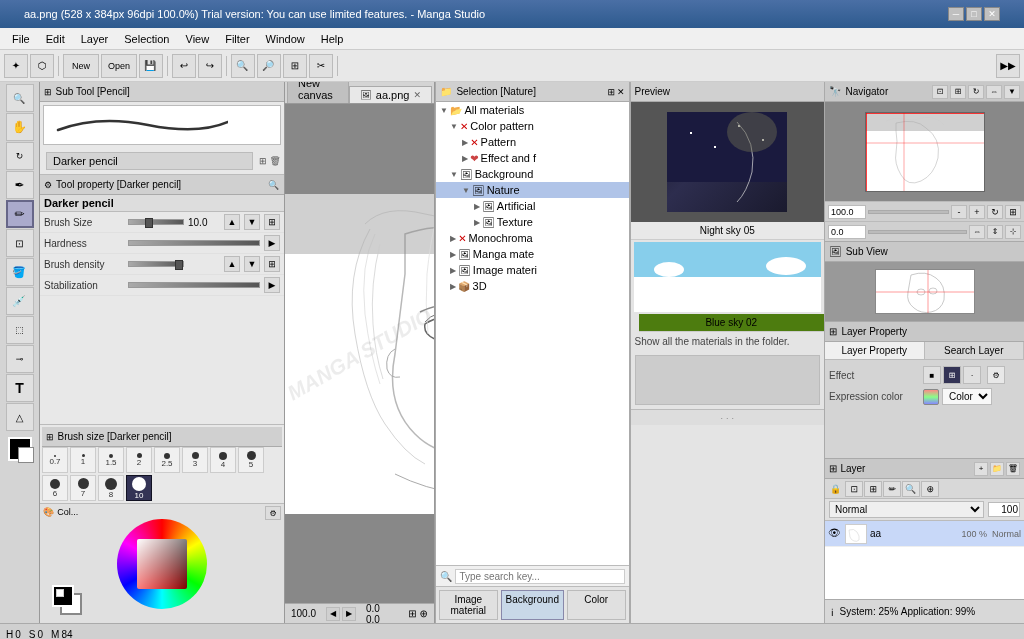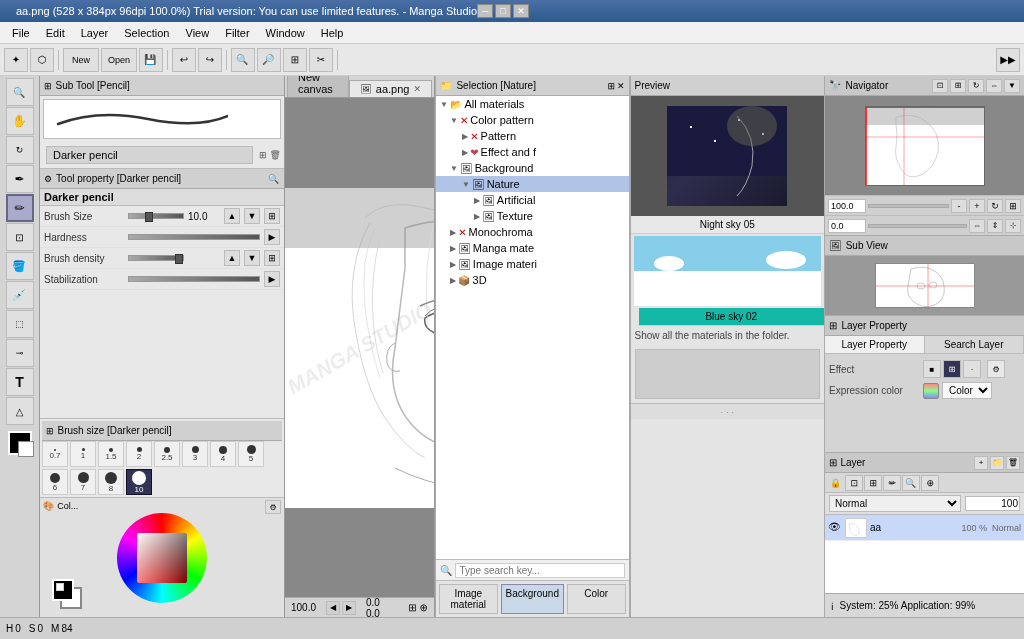--- a/index.html
+++ b/index.html
@@ -2,25 +2,25 @@
 <html><head>
   <meta charset="utf-8">
   <style>
     * { box-sizing: border-box; margin: 0; padding: 0; }
     body { font-family: 'Segoe UI', Arial, sans-serif; font-size: 11px; background: #c0c0c0; overflow: hidden; width: 1024px; height: 639px; }
 
     
     .title-bar {
       background: linear-gradient(to bottom, #4a6fa5, #2d5a8e);
       color: white;
-      height: 22px;
+      height: 28px;
       display: flex;
       align-items: center;
-      justify-content: flex-start;
-      padding: 0 16px;
+      justify-content: space-between;
+      padding: 0 24px;
       font-size: 11px;
     }
     .title-bar-buttons { display: flex; gap: 2px; }
     .title-btn {
       width: 16px; height: 14px;
       background: #c0c0c0;
       border: 1px solid #888;
       font-size: 9px;
       display: flex; align-items: center; justify-content: center;
       cursor: pointer;
@@ -384,21 +384,21 @@
       height: 80px;
       background: linear-gradient(to bottom, #87CEEB 0%, #87CEEB 50%, white 50%);
       display: flex; align-items: center; justify-content: center;
       overflow: hidden;
       margin-top: 2px;
     }
     .mat-prev-label2 {
       padding: 3px;
       font-size: 10px;
       text-align: center;
-      background: #14b8a6;
+      background: #4d7c0f;
       border-bottom: 1px solid #ccc;
       margin-left: 8px;
     }
     .mat-prev-msg {
       padding: 4px;
       font-size: 10px;
       color: #444;
     }
     .mat-prev-empty {
       height: 80px;
@@ -538,21 +538,21 @@
       cursor: pointer;
     }
     .blend-mode-row {
       display: flex; align-items: center; padding: 2px 4px; gap: 4px;
       background: #e0e0e0; border-bottom: 1px solid #bbb;
     }
     .blend-select {
       flex: 1; border: 1px solid #bbb; font-size: 10px; padding: 1px;
     }
     .opacity-input {
-      width: 55px; border: 1px solid #bbb; font-size: 10px; padding: 1px; text-align: right;
+      width: 32px; border: 1px solid #bbb; font-size: 10px; padding: 1px; text-align: right;
     }
     .layer-list { flex: 1; overflow-y: auto; background: white; }
     .layer-item {
       display: flex; align-items: center;
       height: 26px; padding: 0 3px;
       border-bottom: 1px solid #eee;
       gap: 3px; cursor: pointer;
     }
     .layer-item.selected { background: #c8d8f8; }
     .layer-vis { width: 14px; height: 14px; font-size: 10px; }

